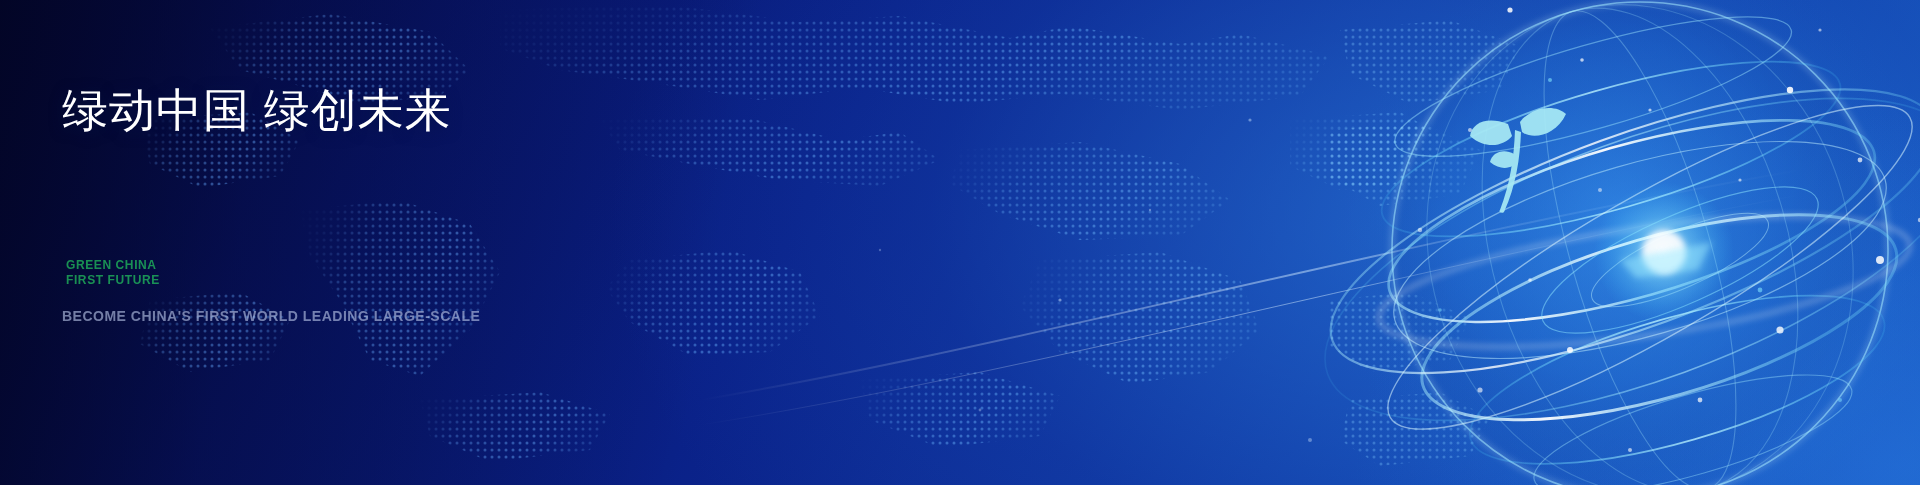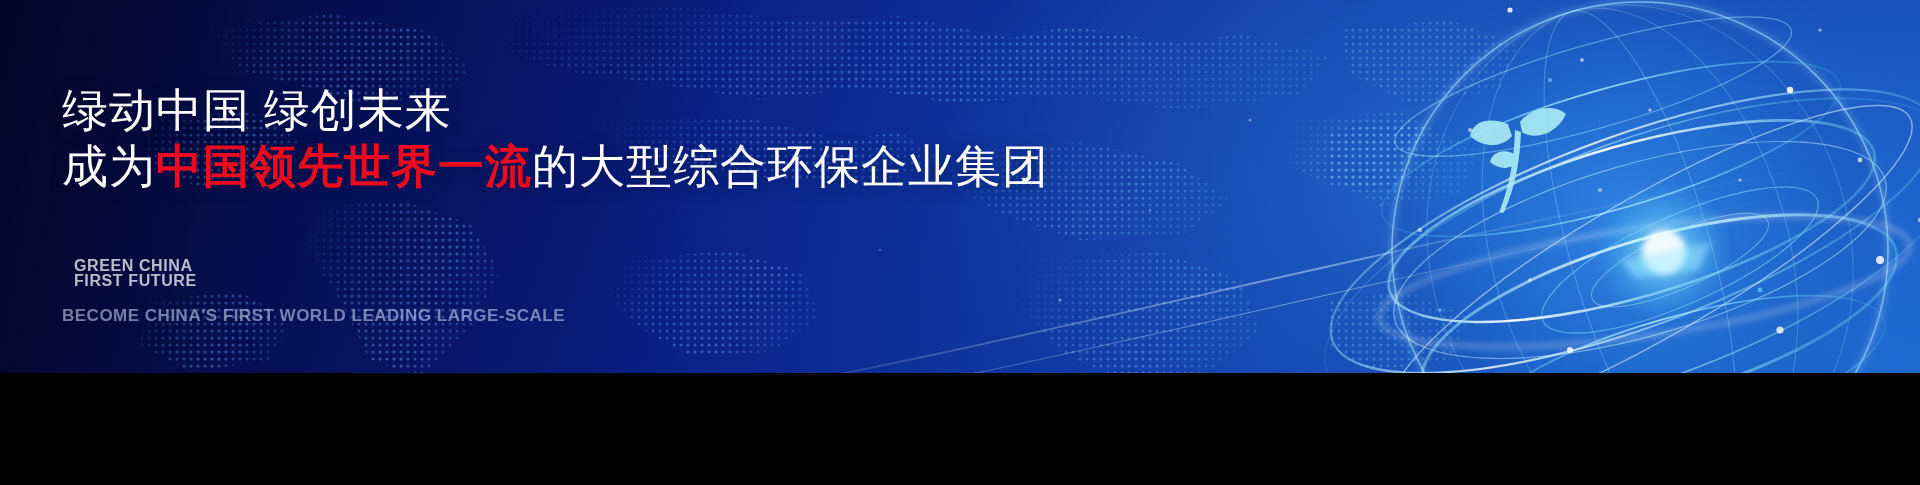--- a/index.html
+++ b/index.html
@@ -3,21 +3,21 @@
 <meta charset="utf-8">
 <style>
   html, body {
     margin: 0;
     padding: 0;
     background: #000;
   }
   #banner {
     position: relative;
     width: 1920px;
-    height: 373px;
+    height: 485px;
     overflow: hidden;
     font-family: "Liberation Sans", "DejaVu Sans", sans-serif;
     
     background:
       radial-gradient(ellipse 1100px 700px at 78% 45%, rgba(40,120,220,0.55) 0%, rgba(20,70,180,0.22) 45%, rgba(0,0,0,0) 72%),
       radial-gradient(ellipse 900px 600px at 95% 90%, rgba(30,100,210,0.45) 0%, rgba(0,0,0,0) 70%),
       linear-gradient(118deg, #050a46 0%, #071croad 0%, #08156e 18%, #0a1f86 42%, #0d3099 62%, #1145ad 82%, #1a5ec4 100%);
   }
   
   .base-grad {
@@ -96,36 +96,36 @@
   .hl-line .em {
     color: #ee0a1e;
     font-weight: 700;
   }
   .hl-line .plain {
     font-weight: 400;
   }
 
   .sub-en {
     position: absolute;
-    left: 74px;
+    left: 66px;
     top: 258px;
-    color: #ffffff;
+    color: #22c55e;
     opacity: 0.72;
-    font-size: 16px;
+    font-size: 12px;
     font-weight: 700;
     line-height: 15px;
     letter-spacing: 0.6px;
   }
   .desc-en {
     position: absolute;
     left: 62px;
     top: 309px;
     color: #b9c6e8;
     opacity: 0.62;
-    font-size: 17px;
+    font-size: 14px;
     font-weight: 700;
     line-height: 14px;
     letter-spacing: 0.5px;
   }
   .particles { position:absolute; inset:0; pointer-events:none; }
 </style>
 </head>
 <body>
 
 <div id="banner">
@@ -319,21 +319,20 @@
       <circle cx="1150" cy="210" r="1.2" opacity="0.4"></circle>
       <circle cx="980" cy="410" r="1.4" opacity="0.35"></circle>
       <circle cx="1250" cy="120" r="1.6" opacity="0.45"></circle>
       <circle cx="1310" cy="440" r="2" opacity="0.4"></circle>
       <circle cx="880" cy="250" r="1.2" opacity="0.3"></circle>
     </g>
   </svg>
 
   <div class="headline">
     <div class="hl-line">绿动中国  绿创未来</div>
-    <div class="hl-line"><span class="plain">成为</span><span class="em">中国领先世界一流</span><span class="plain">的大型综合环保企业集团</span></div>
   </div>
 
   <div class="sub-en">
     <div>GREEN CHINA</div>
     <div>FIRST FUTURE</div>
   </div>
 
   <div class="desc-en">
     <div>BECOME CHINA'S FIRST WORLD LEADING LARGE-SCALE</div>
   </div>

